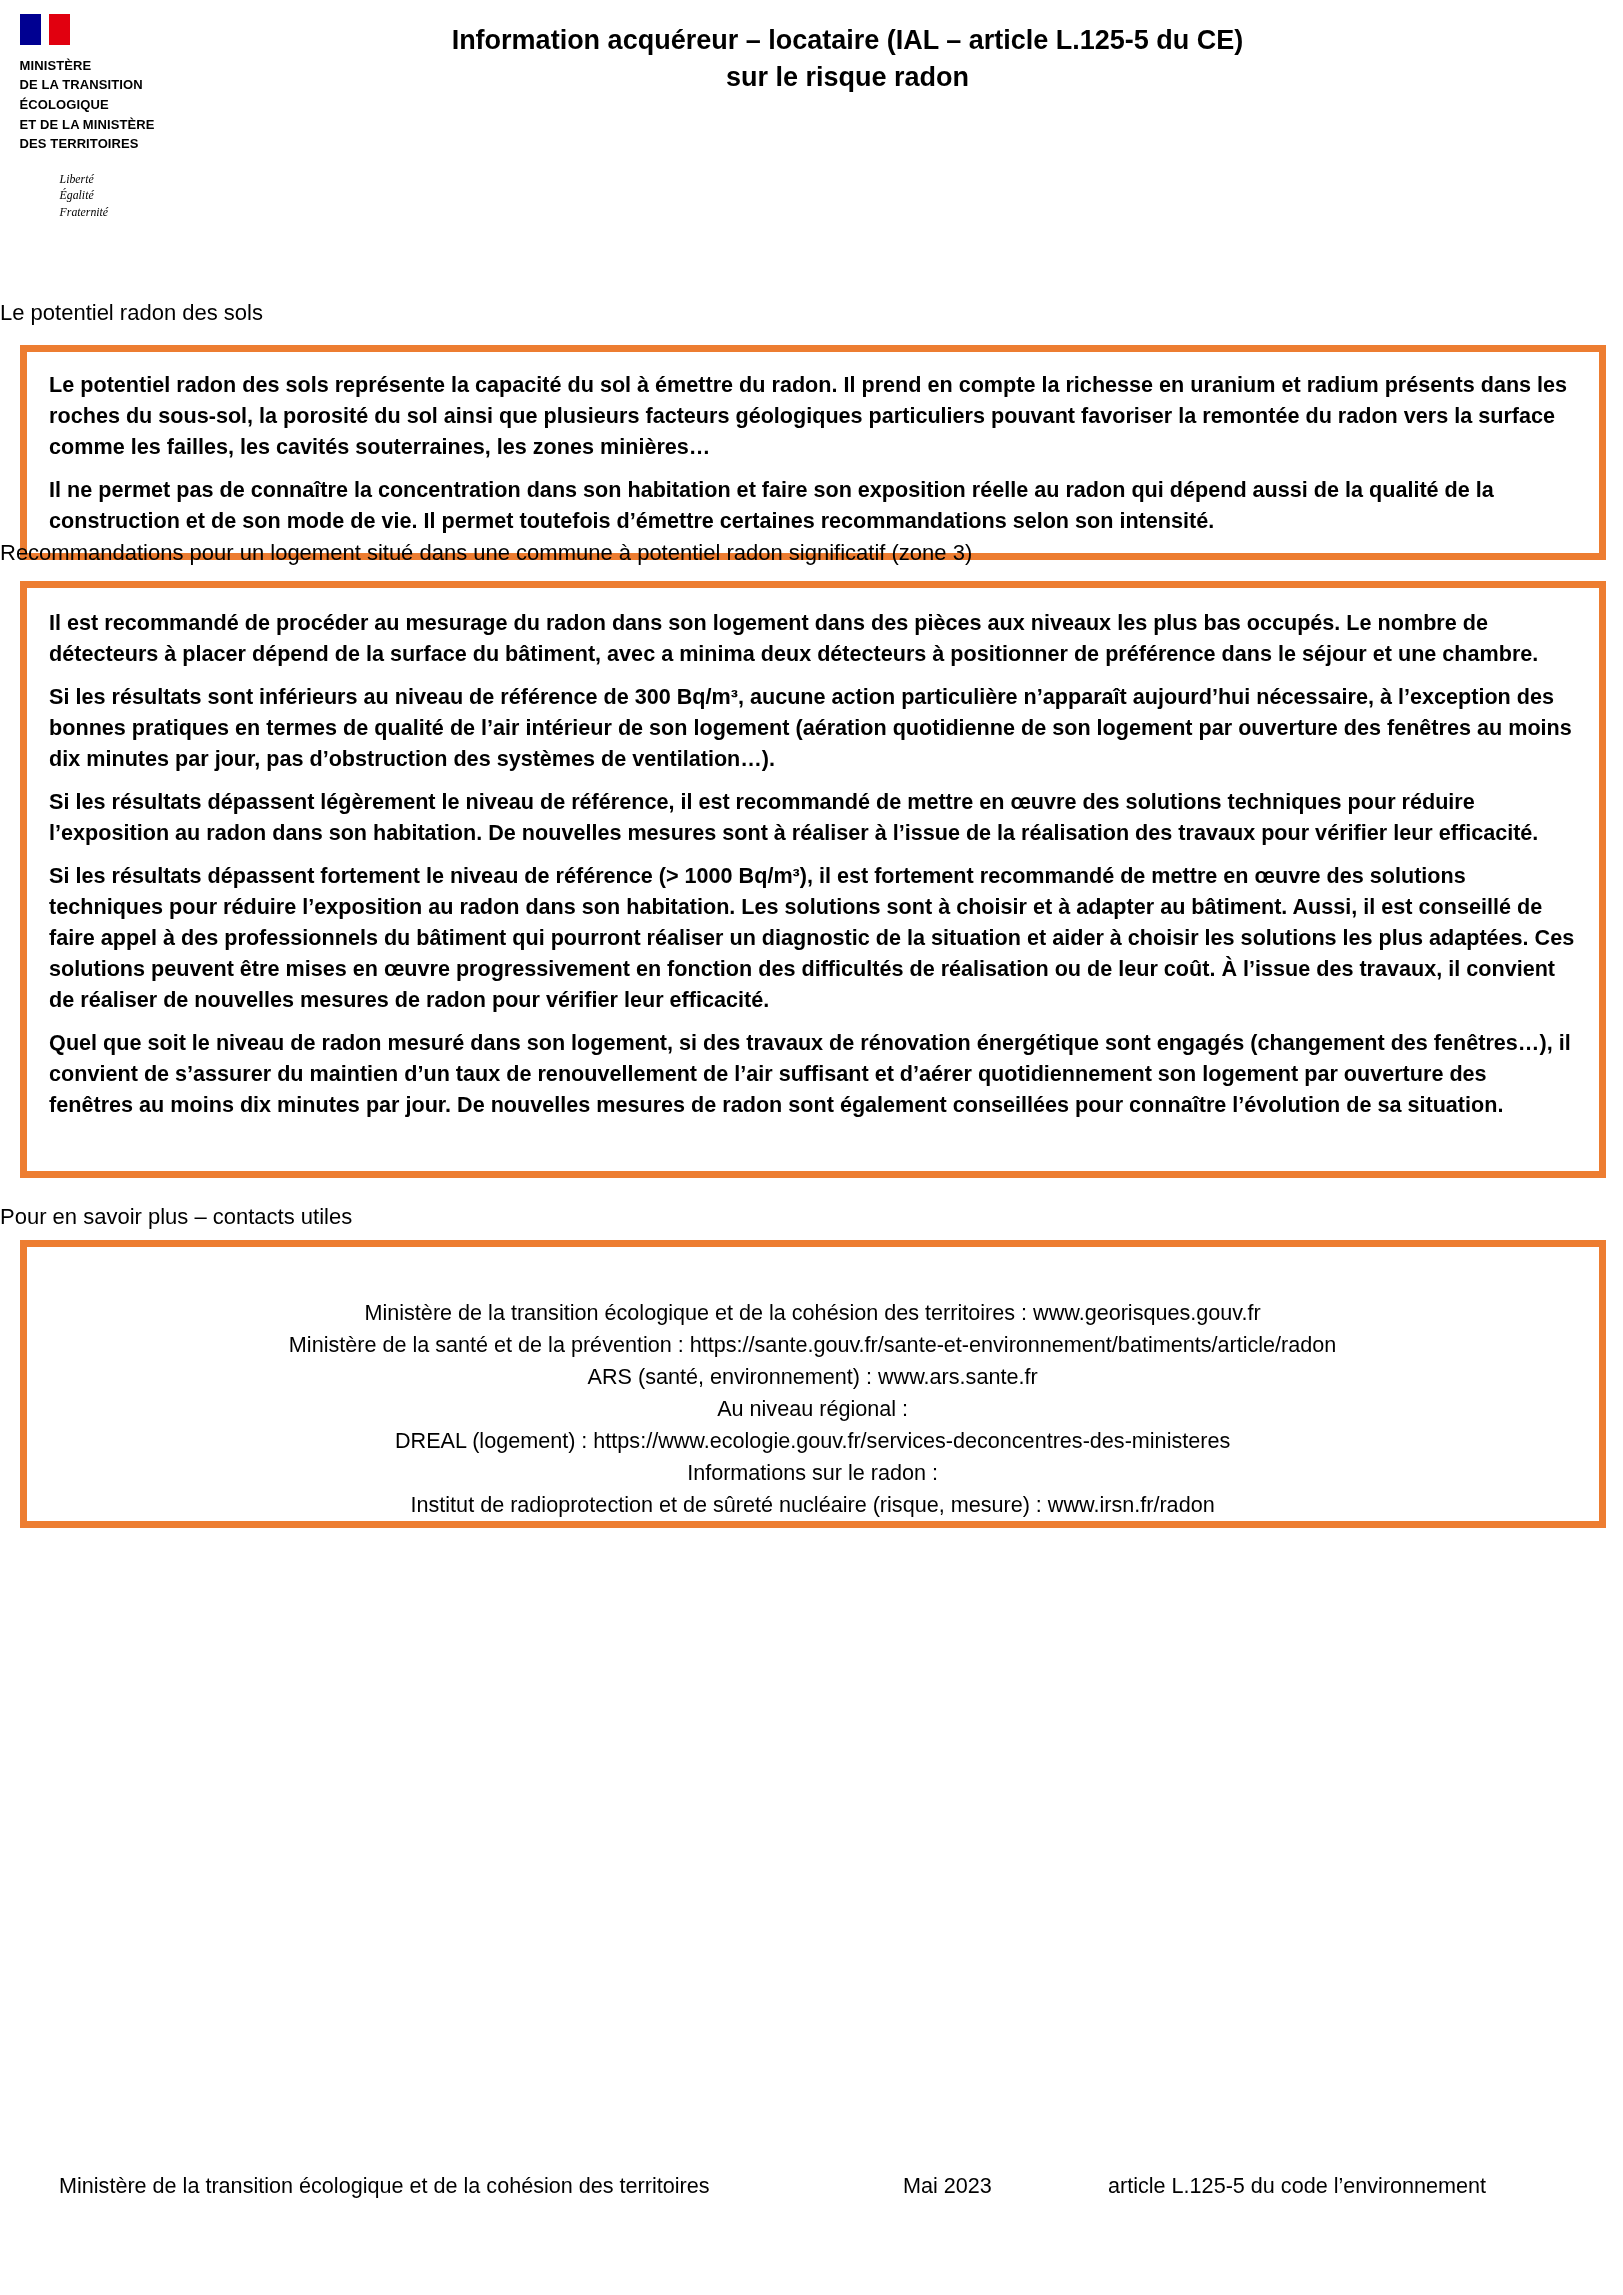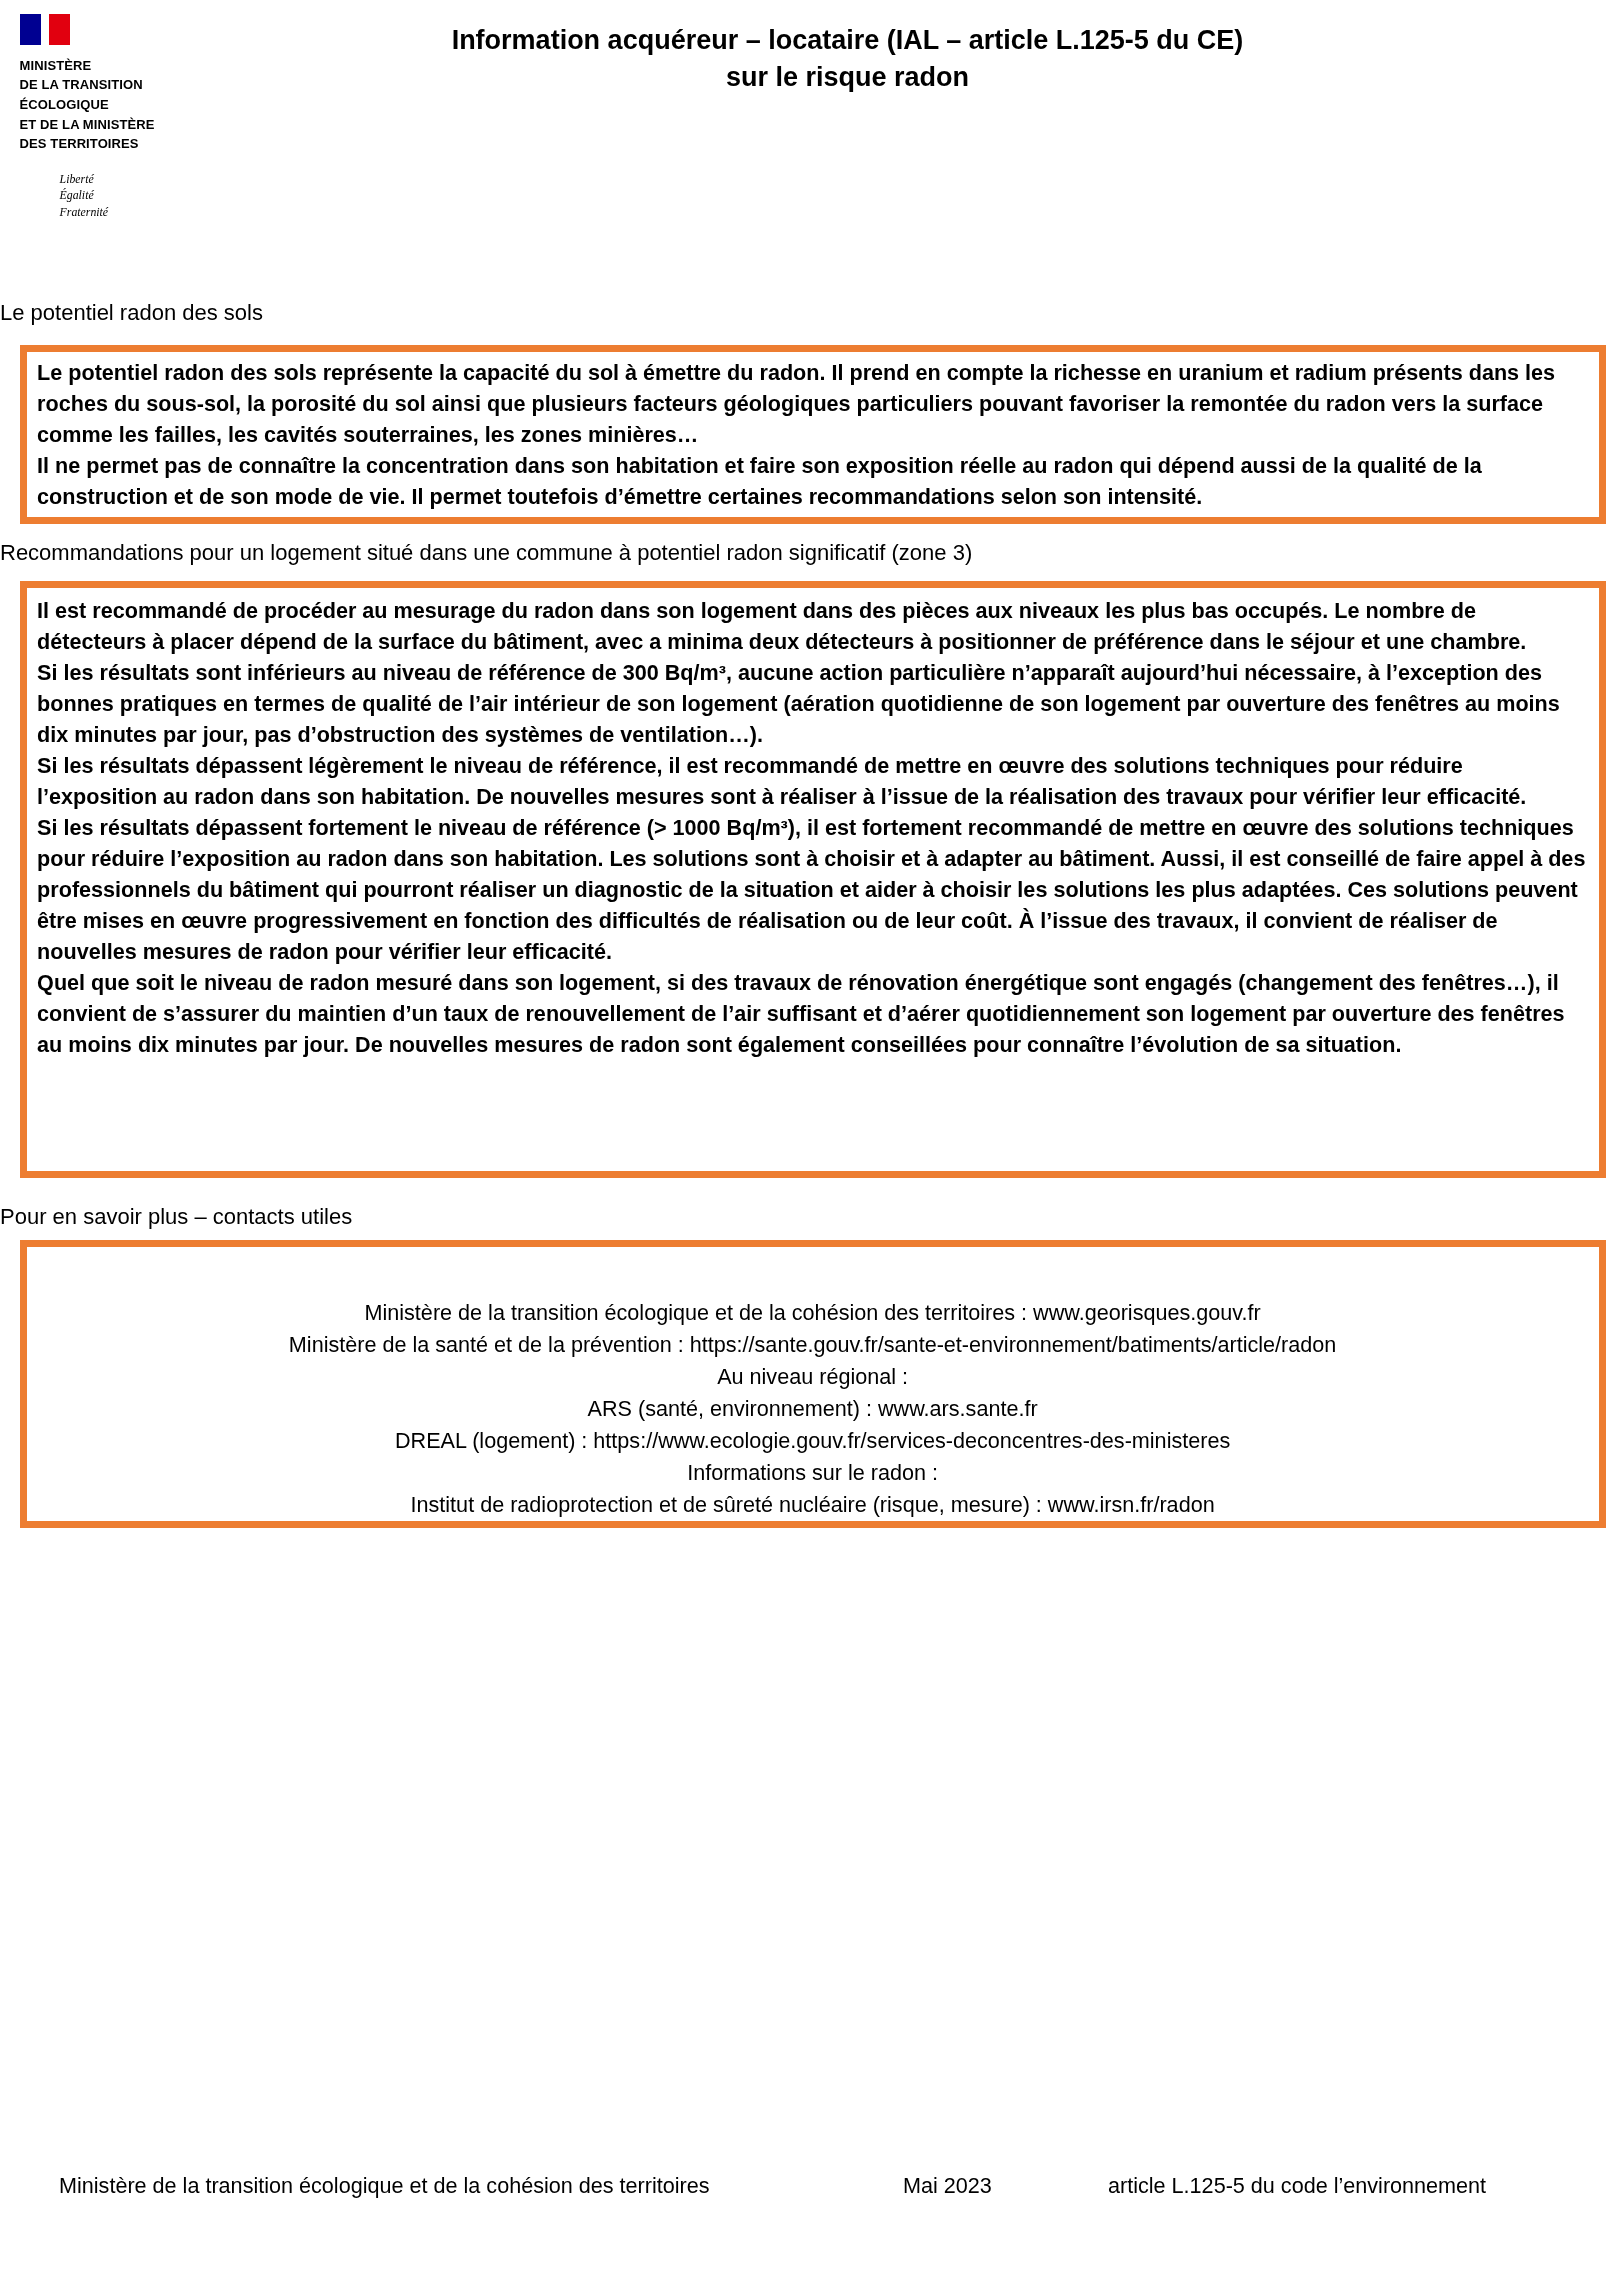--- a/index.html
+++ b/index.html
@@ -38,21 +38,21 @@
   }
   .heading-potentiel{top:300px;}
   .heading-recommandations{top:540px;}
   .heading-contacts{top:1204px;}
 
   
   .box{
     position:absolute;left:19.6px;width:1586px;box-sizing:border-box;
     border:7.9px solid var(--accent);background:#ffffff;
   }
-  .box p{margin:0;}
+  .box p{margin:12px;}
   .box-potentiel{
     top:345px;min-height:171px;padding:5.2px 11.8px 5.2px 10.5px;
     font-weight:bold;font-size:21.6px;line-height:31px;
   }
   .box-recommandations{
     top:581px;min-height:597px;padding:6.5px 11.8px 6.5px 10.5px;
     font-weight:bold;font-size:21.6px;line-height:31px;
   }
   .box-contacts{
     top:1240px;height:288px;padding:50px 13px 6.5px 13px;
@@ -110,22 +110,22 @@
     <p>Si les résultats dépassent légèrement le niveau de référence, il est recommandé de mettre en œuvre des solutions techniques pour réduire l’exposition au radon dans son habitation. De nouvelles mesures sont à réaliser à l’issue de la réalisation des travaux pour vérifier leur efficacité.</p>
     <p>Si les résultats dépassent fortement le niveau de référence (&gt; 1000 Bq/m³), il est fortement recommandé de mettre en œuvre des solutions techniques pour réduire l’exposition au radon dans son habitation. Les solutions sont à choisir et à adapter au bâtiment. Aussi, il est conseillé de faire appel à des professionnels du bâtiment qui pourront réaliser un diagnostic de la situation et aider à choisir les solutions les plus adaptées. Ces solutions peuvent être mises en œuvre progressivement en fonction des difficultés de réalisation ou de leur coût. À l’issue des travaux, il convient de réaliser de nouvelles mesures de radon pour vérifier leur efficacité.</p>
     <p>Quel que soit le niveau de radon mesuré dans son logement, si des travaux de rénovation énergétique sont engagés (changement des fenêtres…), il convient de s’assurer du maintien d’un taux de renouvellement de l’air suffisant et d’aérer quotidiennement son logement par ouverture des fenêtres au moins dix minutes par jour. De nouvelles mesures de radon sont également conseillées pour connaître l’évolution de sa situation.</p>
   </div>
 
   <div class="section-heading heading-contacts">Pour en savoir plus – contacts utiles</div>
 
   <div class="box box-contacts">
     <div>Ministère de la transition écologique et de la cohésion des territoires : www.georisques.gouv.fr</div>
     <div>Ministère de la santé et de la prévention : https://sante.gouv.fr/sante-et-environnement/batiments/article/radon</div>
+    <div>ARS (santé, environnement) : www.ars.sante.fr</div>
     <div>Au niveau régional :</div>
-    <div>ARS (santé, environnement) : www.ars.sante.fr</div>
     <div>DREAL (logement) : https://www.ecologie.gouv.fr/services-deconcentres-des-ministeres</div>
     <div>Informations sur le radon :</div>
     <div>Institut de radioprotection et de sûreté nucléaire (risque, mesure) : www.irsn.fr/radon</div>
   </div>
 
   <div class="footer">
     <span class="footer-ministry">Ministère de la transition écologique et de la cohésion des territoires</span>
     <span class="footer-date">Mai 2023</span>
     <span class="footer-article">article L.125-5 du code l’environnement</span>
   </div>

